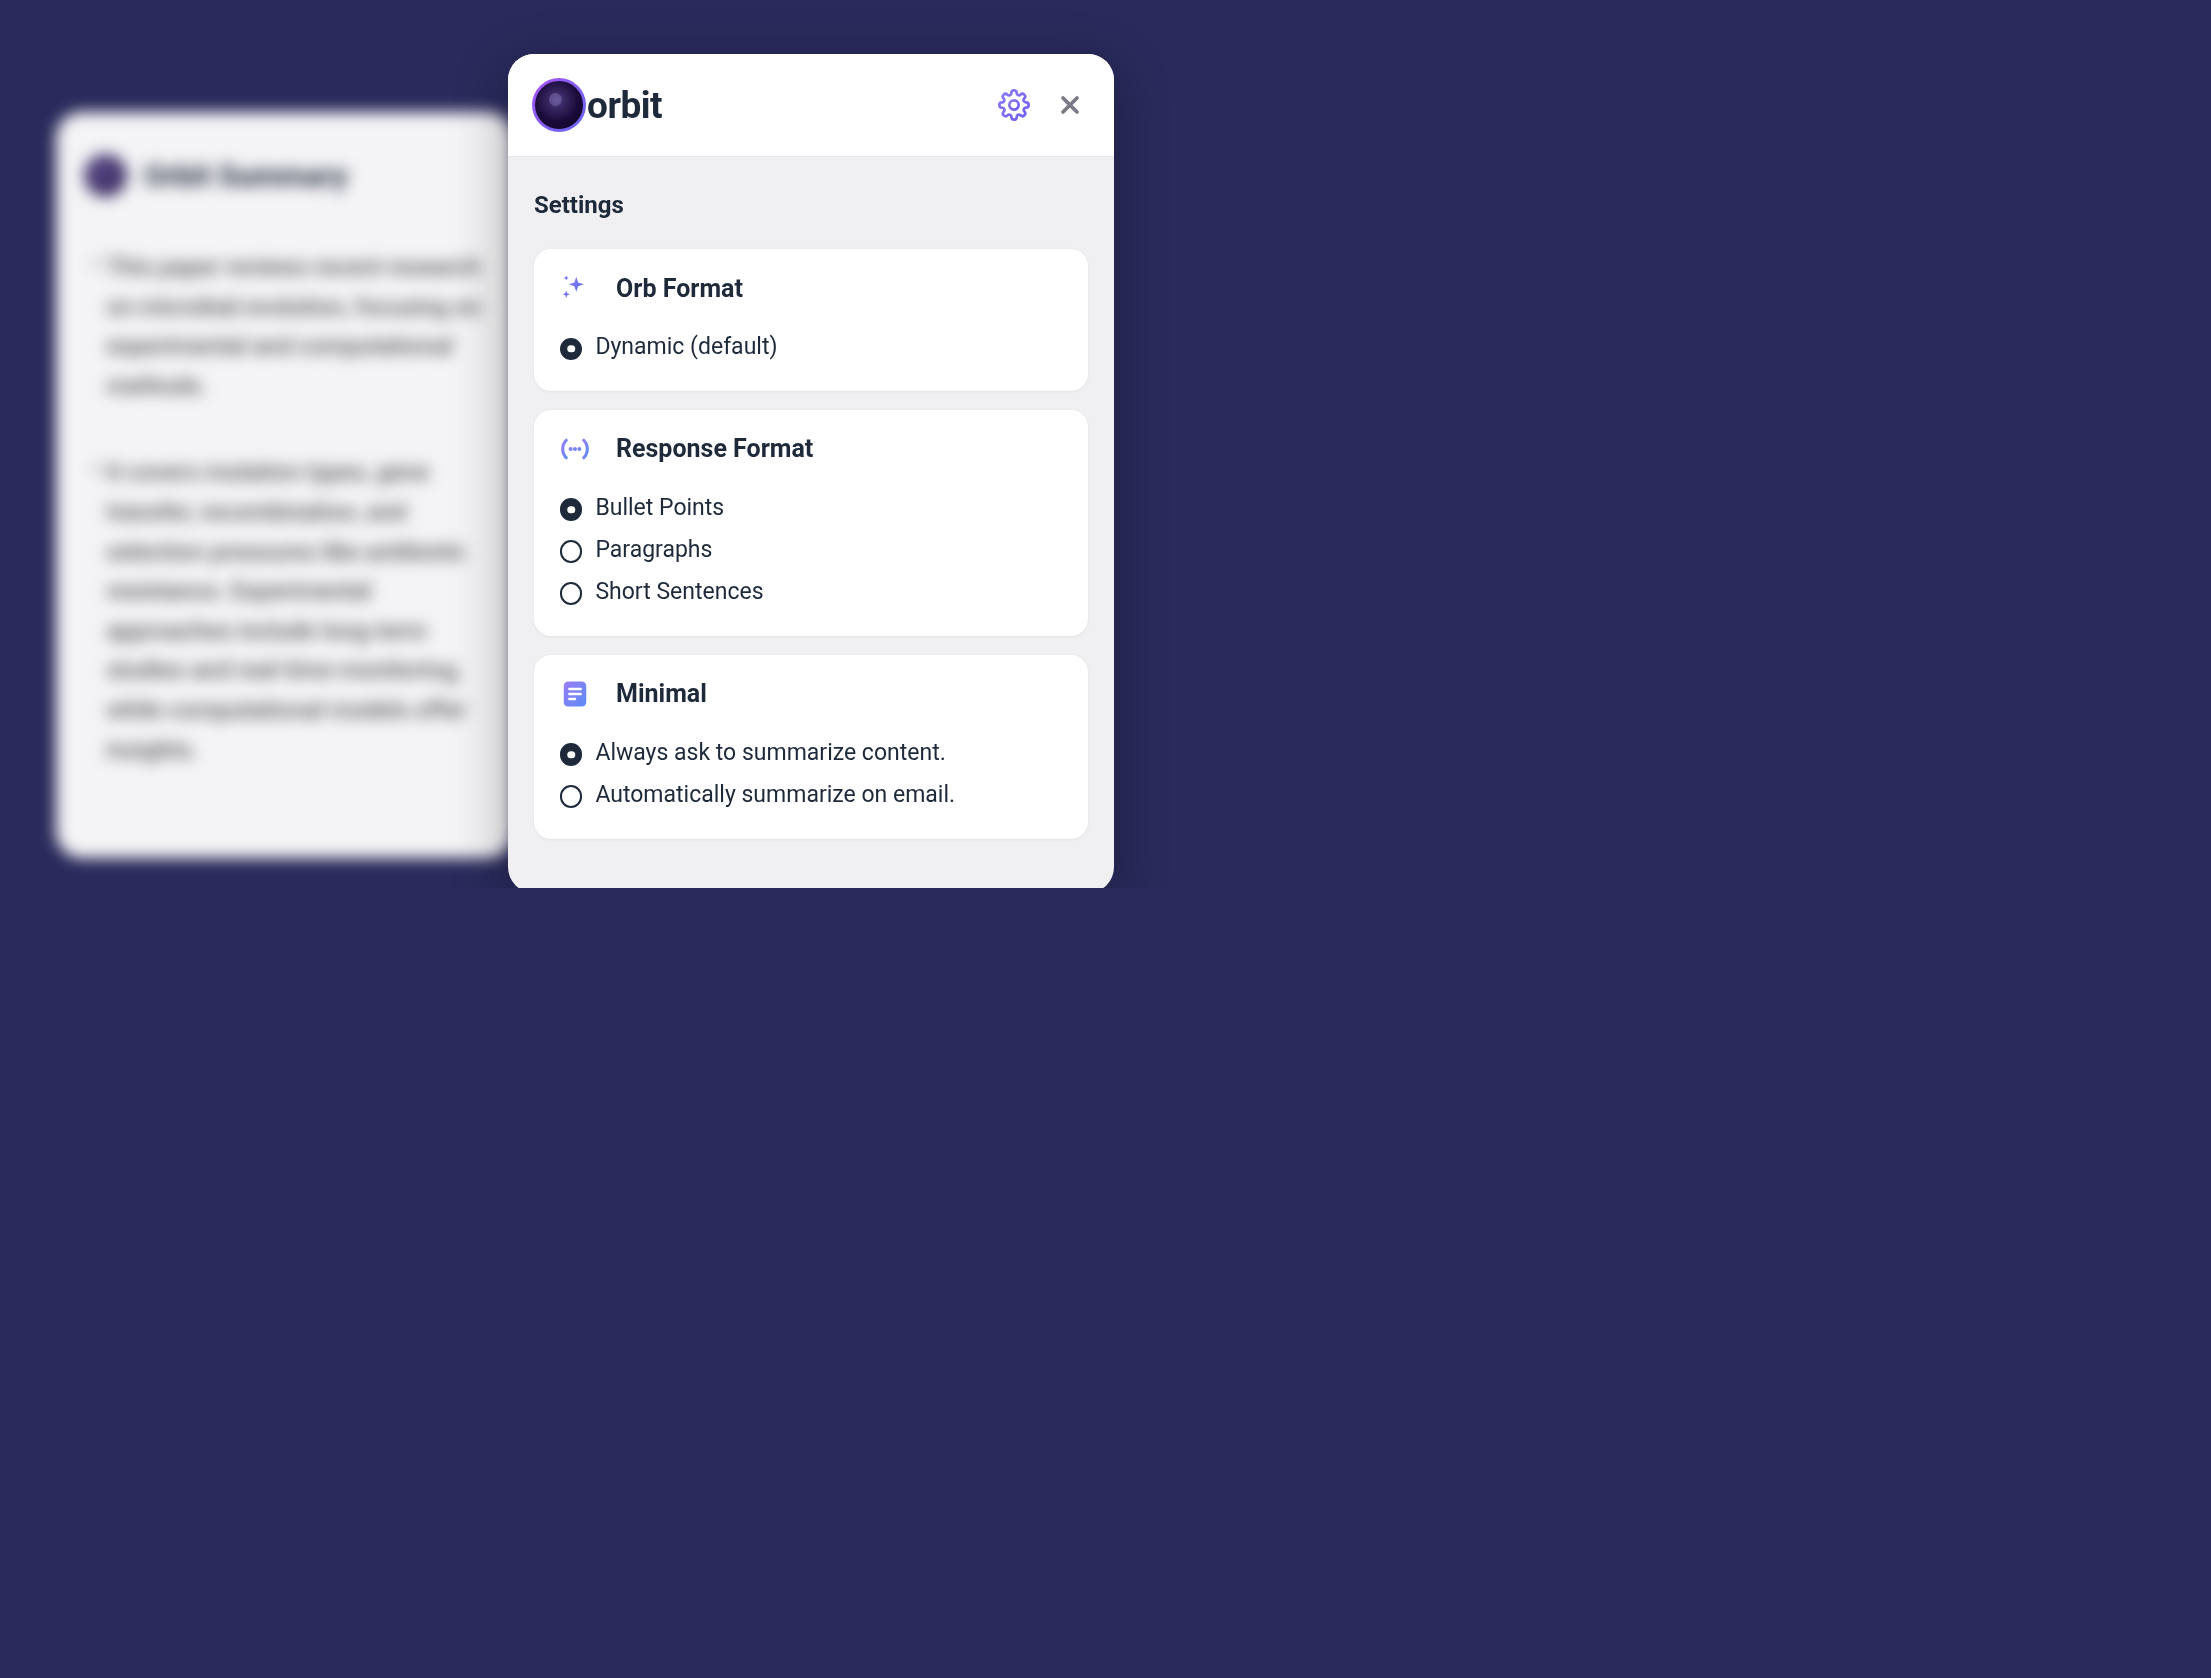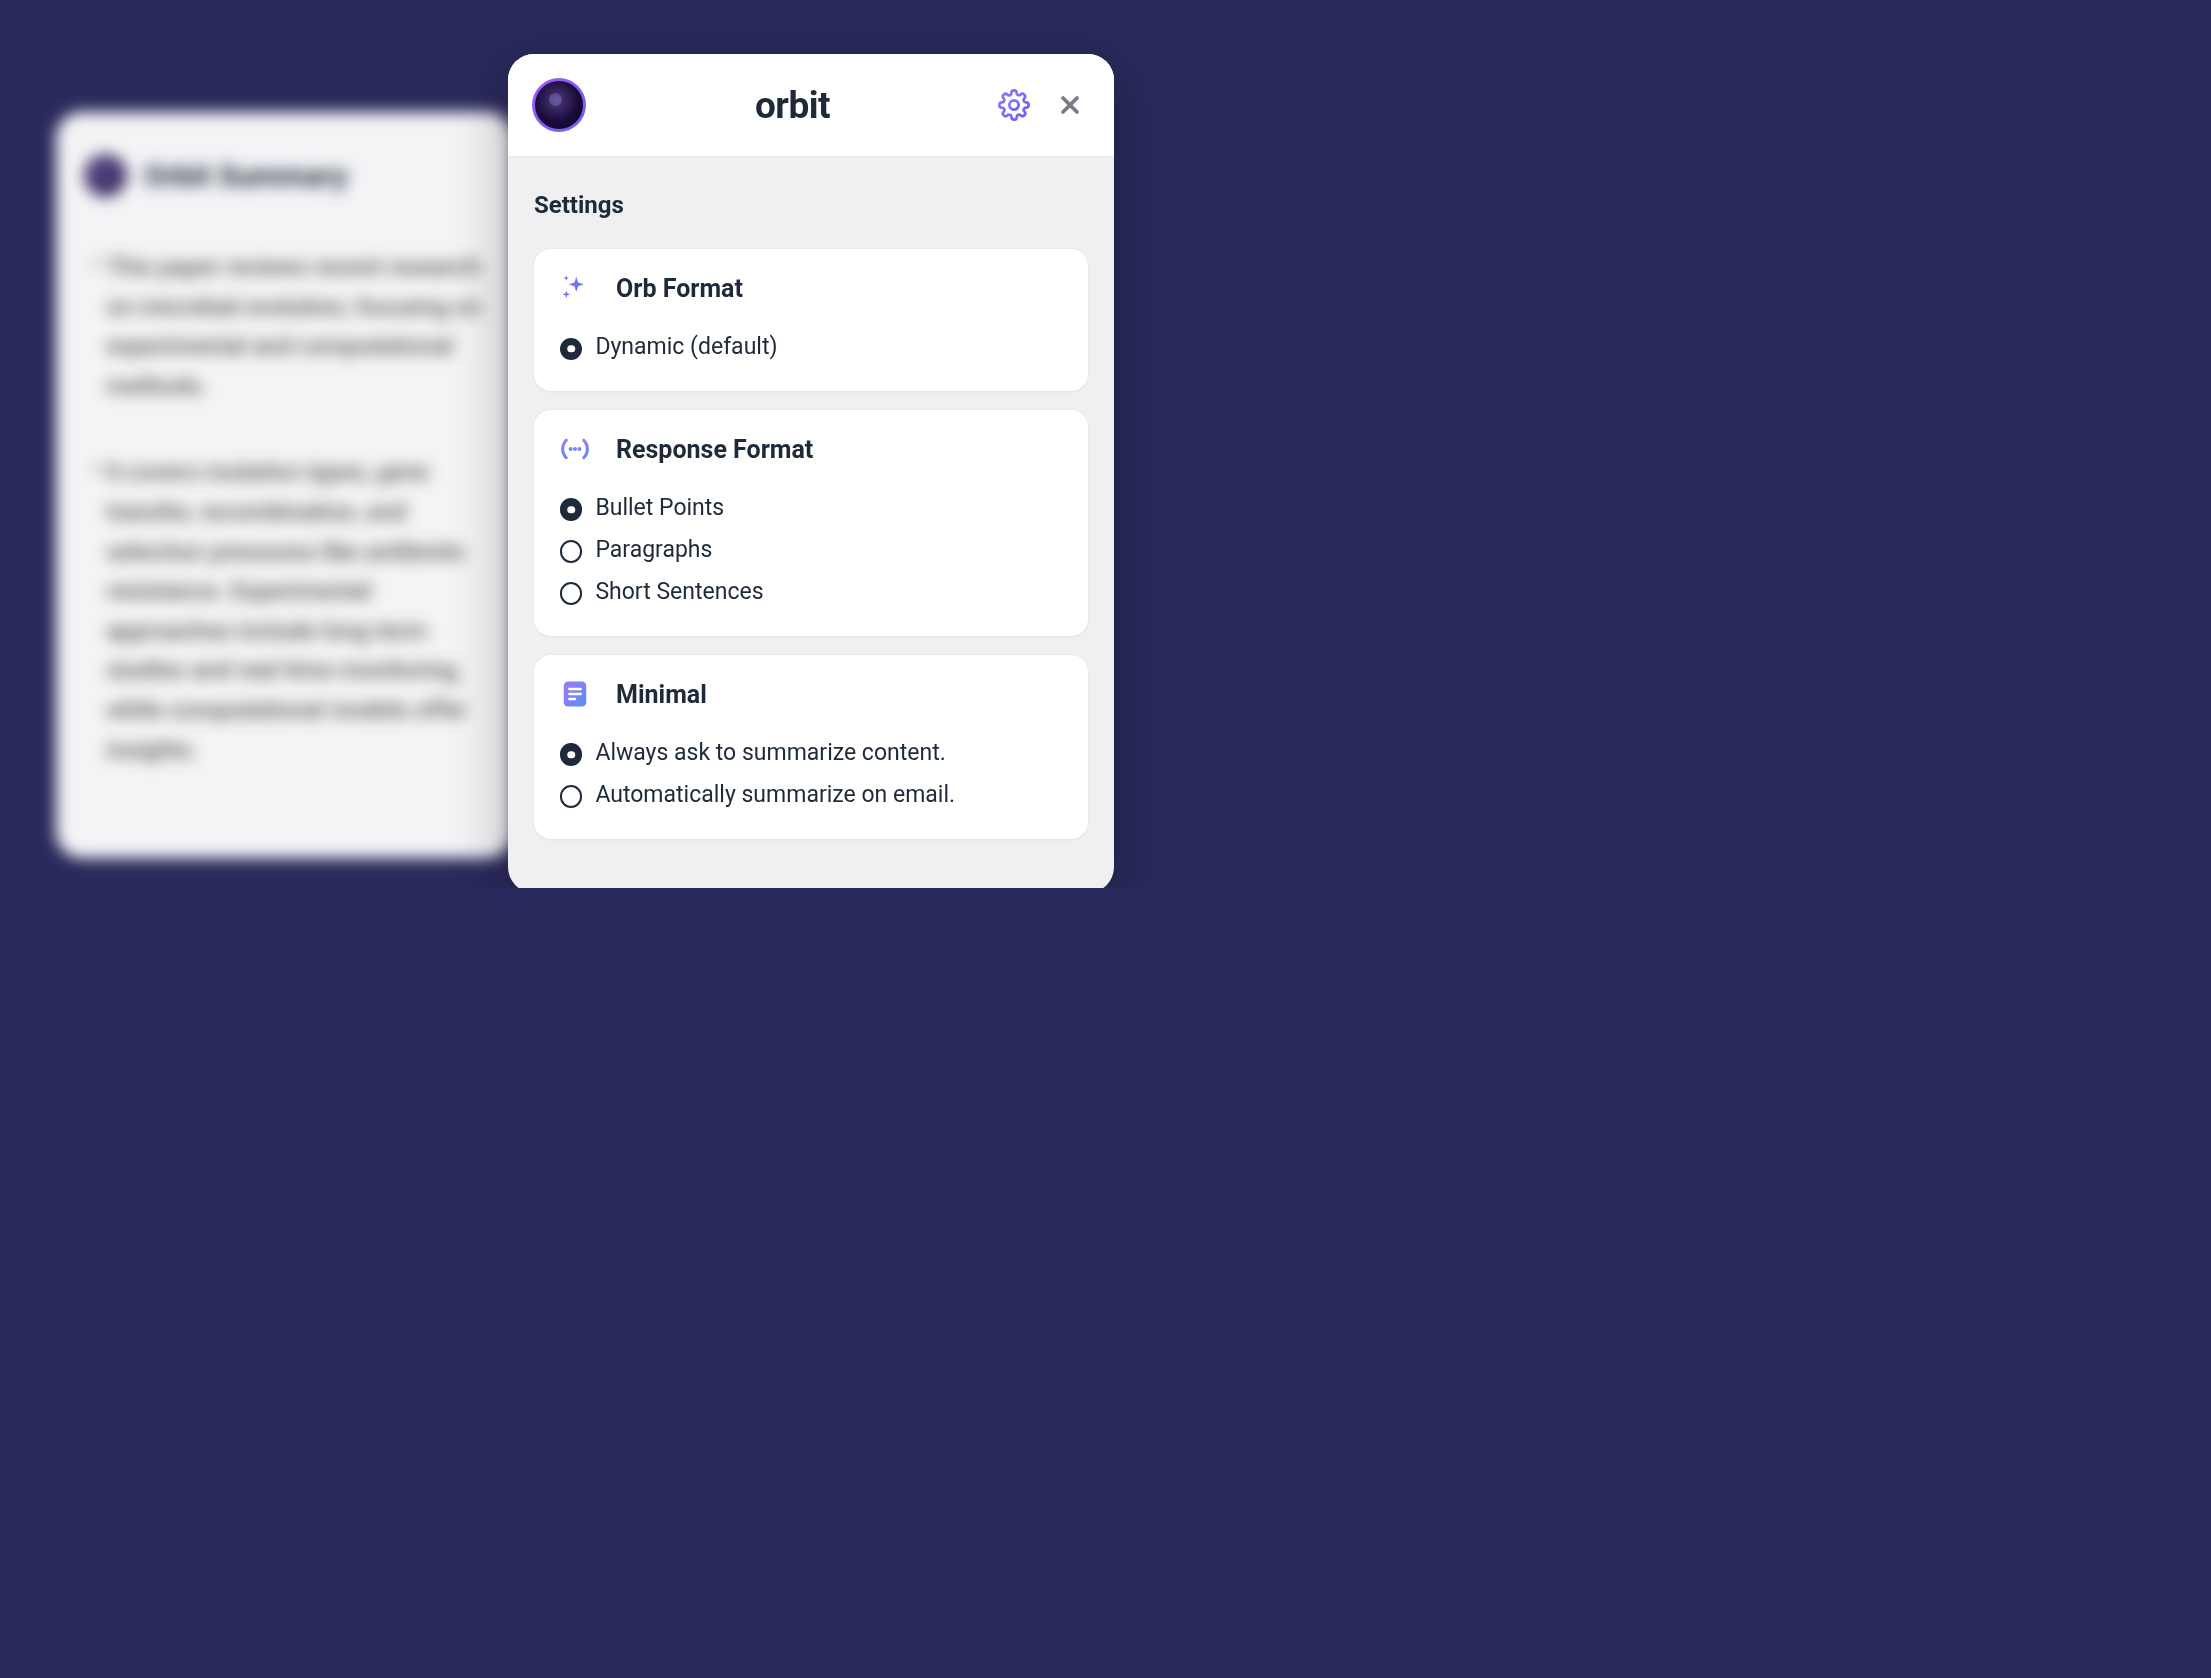--- a/index.html
+++ b/index.html
@@ -125,21 +125,20 @@
       background: rgba(200,180,255,0.25);
     }
     
     .orbit-name {
       font-size: 37px;
       font-weight: 700;
       color: #1e2a3a;
       margin-left: 1px;
       letter-spacing: -0.5px;
       flex: 1;
-      text-align: center;
     }
     
     .header-icons {
       display: flex;
       align-items: center;
       gap: 26px;
     }
     
     .gear-icon {
       width: 32px;
@@ -167,21 +166,21 @@
     .section {
       background: #fff;
       border-radius: 17px;
       padding: 24px 26px 24px 26px;
       margin-bottom: 18.6px;
       box-shadow: 0 0.9px 2.8px rgba(0,0,0,0.06);
     }
     
     .section-header {
       display: flex;
-      align-items: flex-end;
+      align-items: center;
       margin-bottom: 22.4px;
     }
     
     .section-icon {
       width: 30px;
       height: 30px;
       margin-right: 26px;
     }
     
     .section-title {

